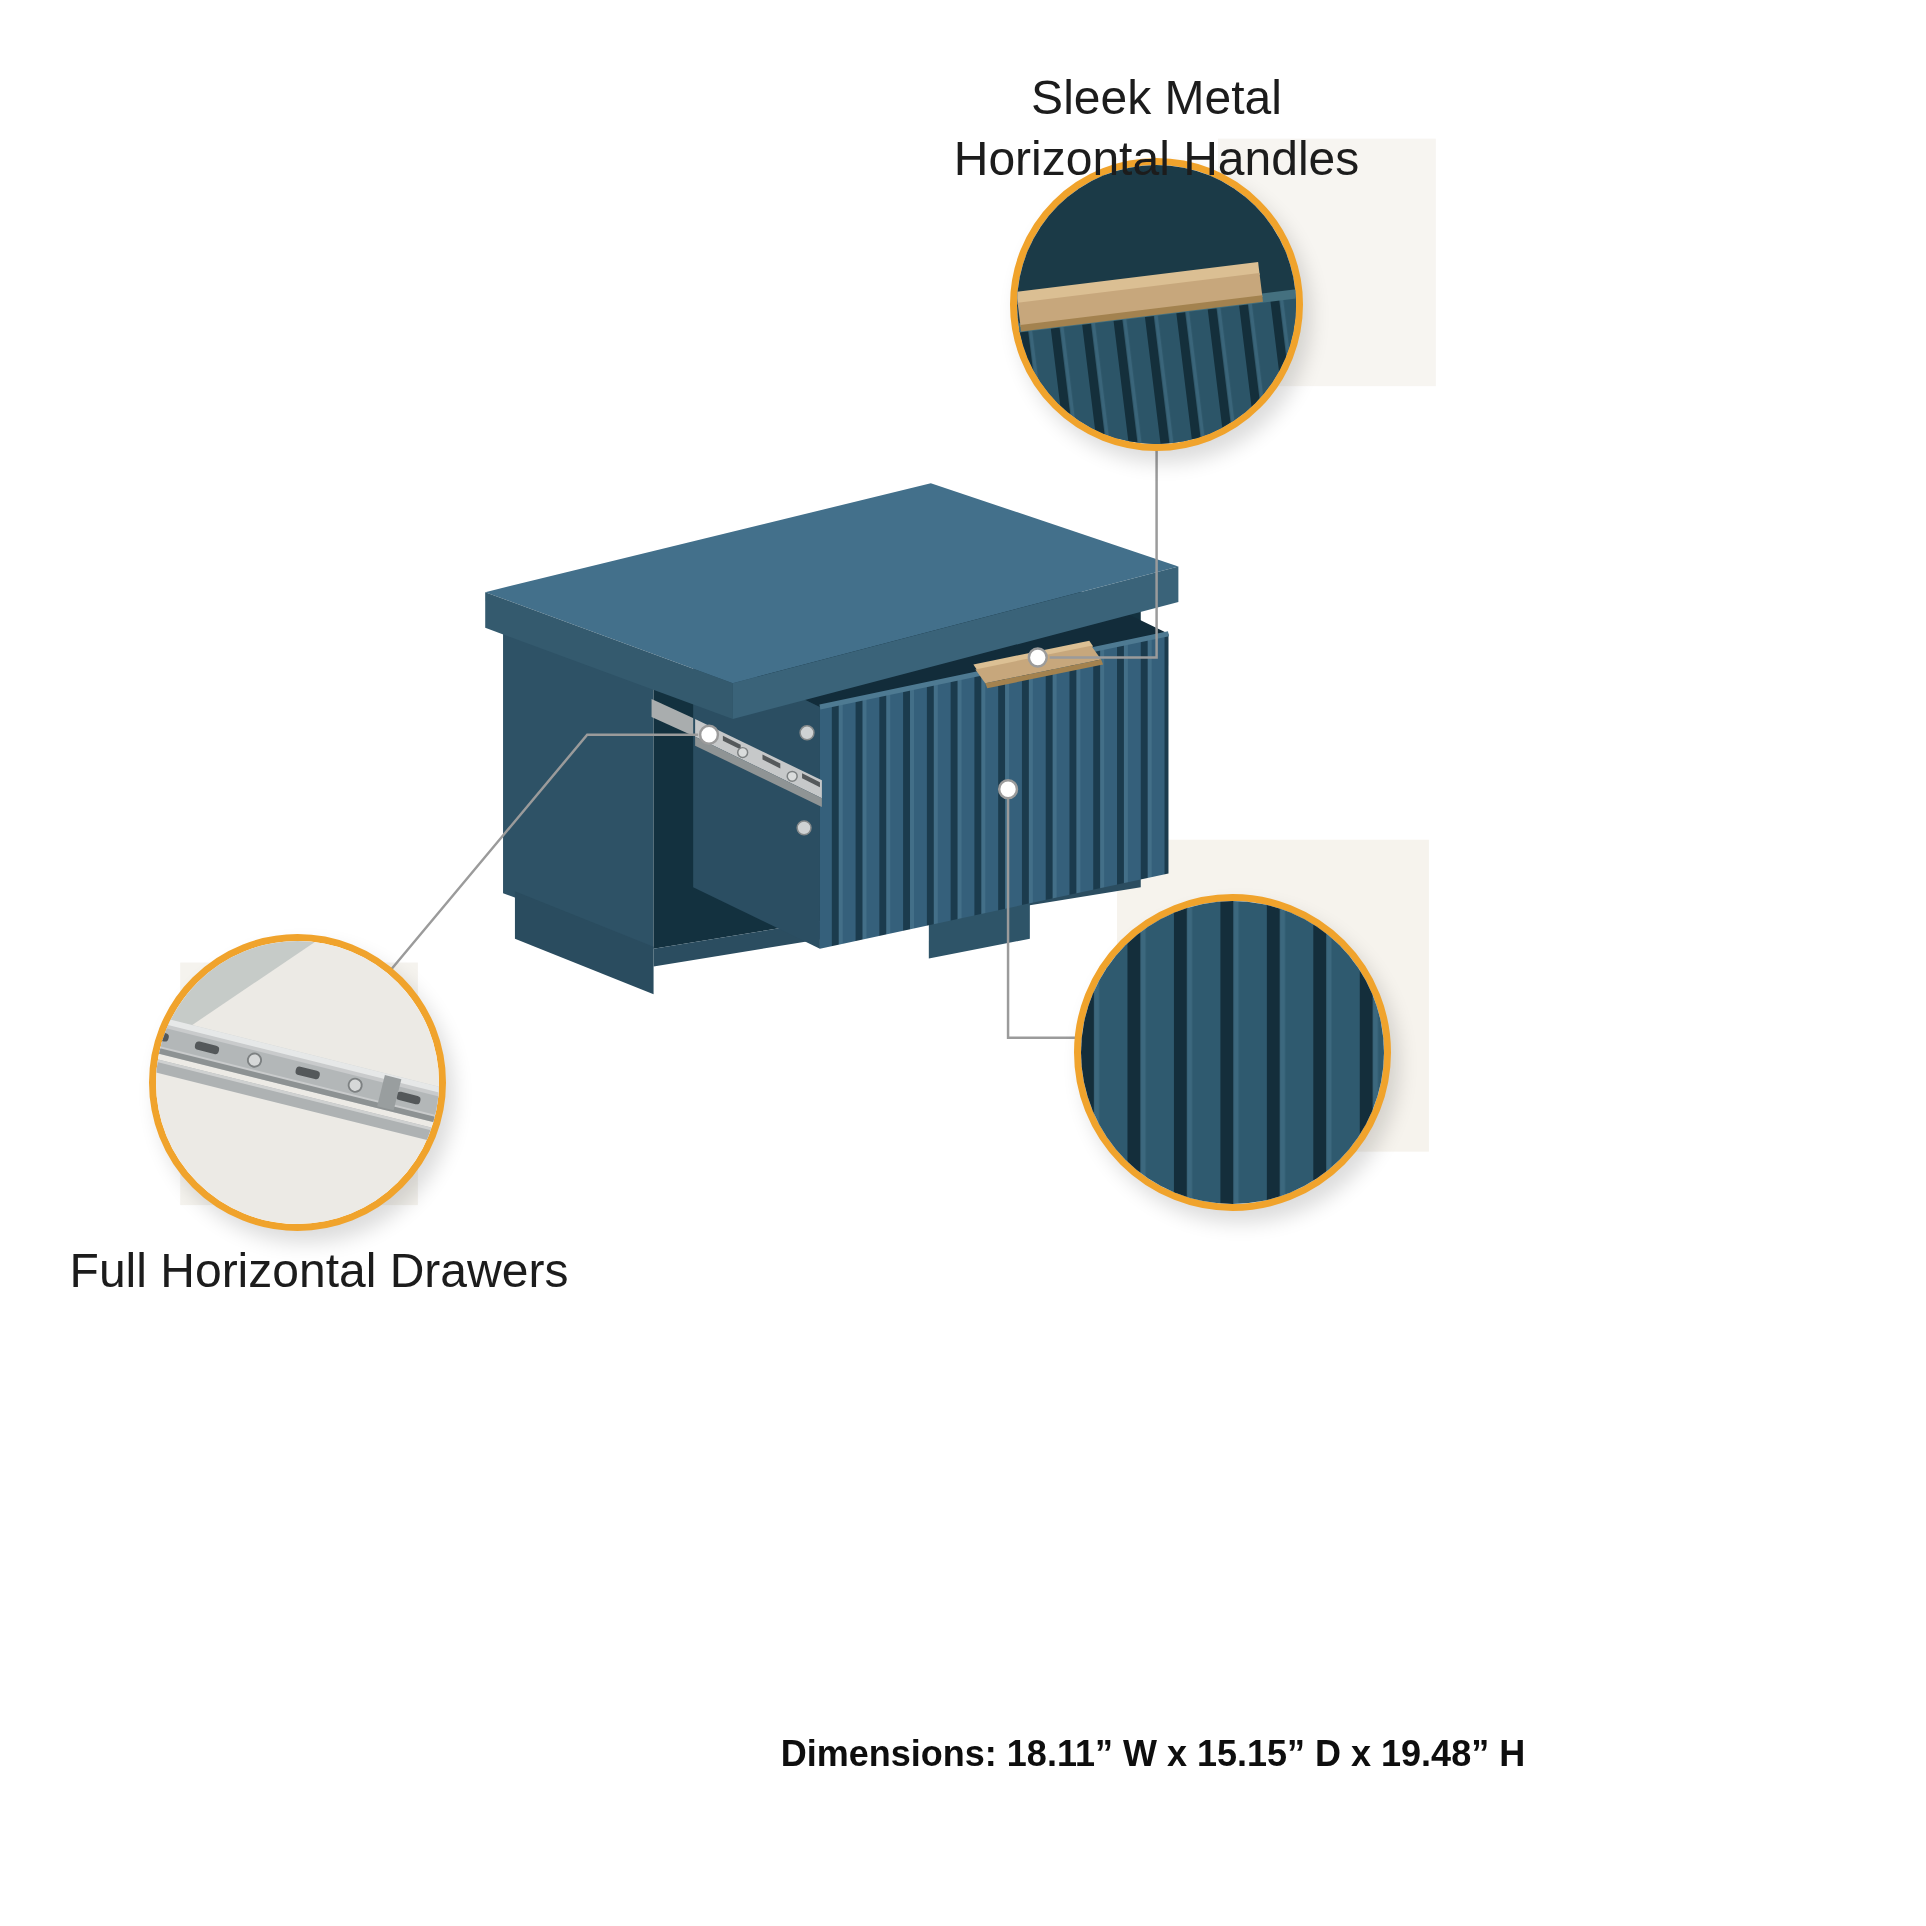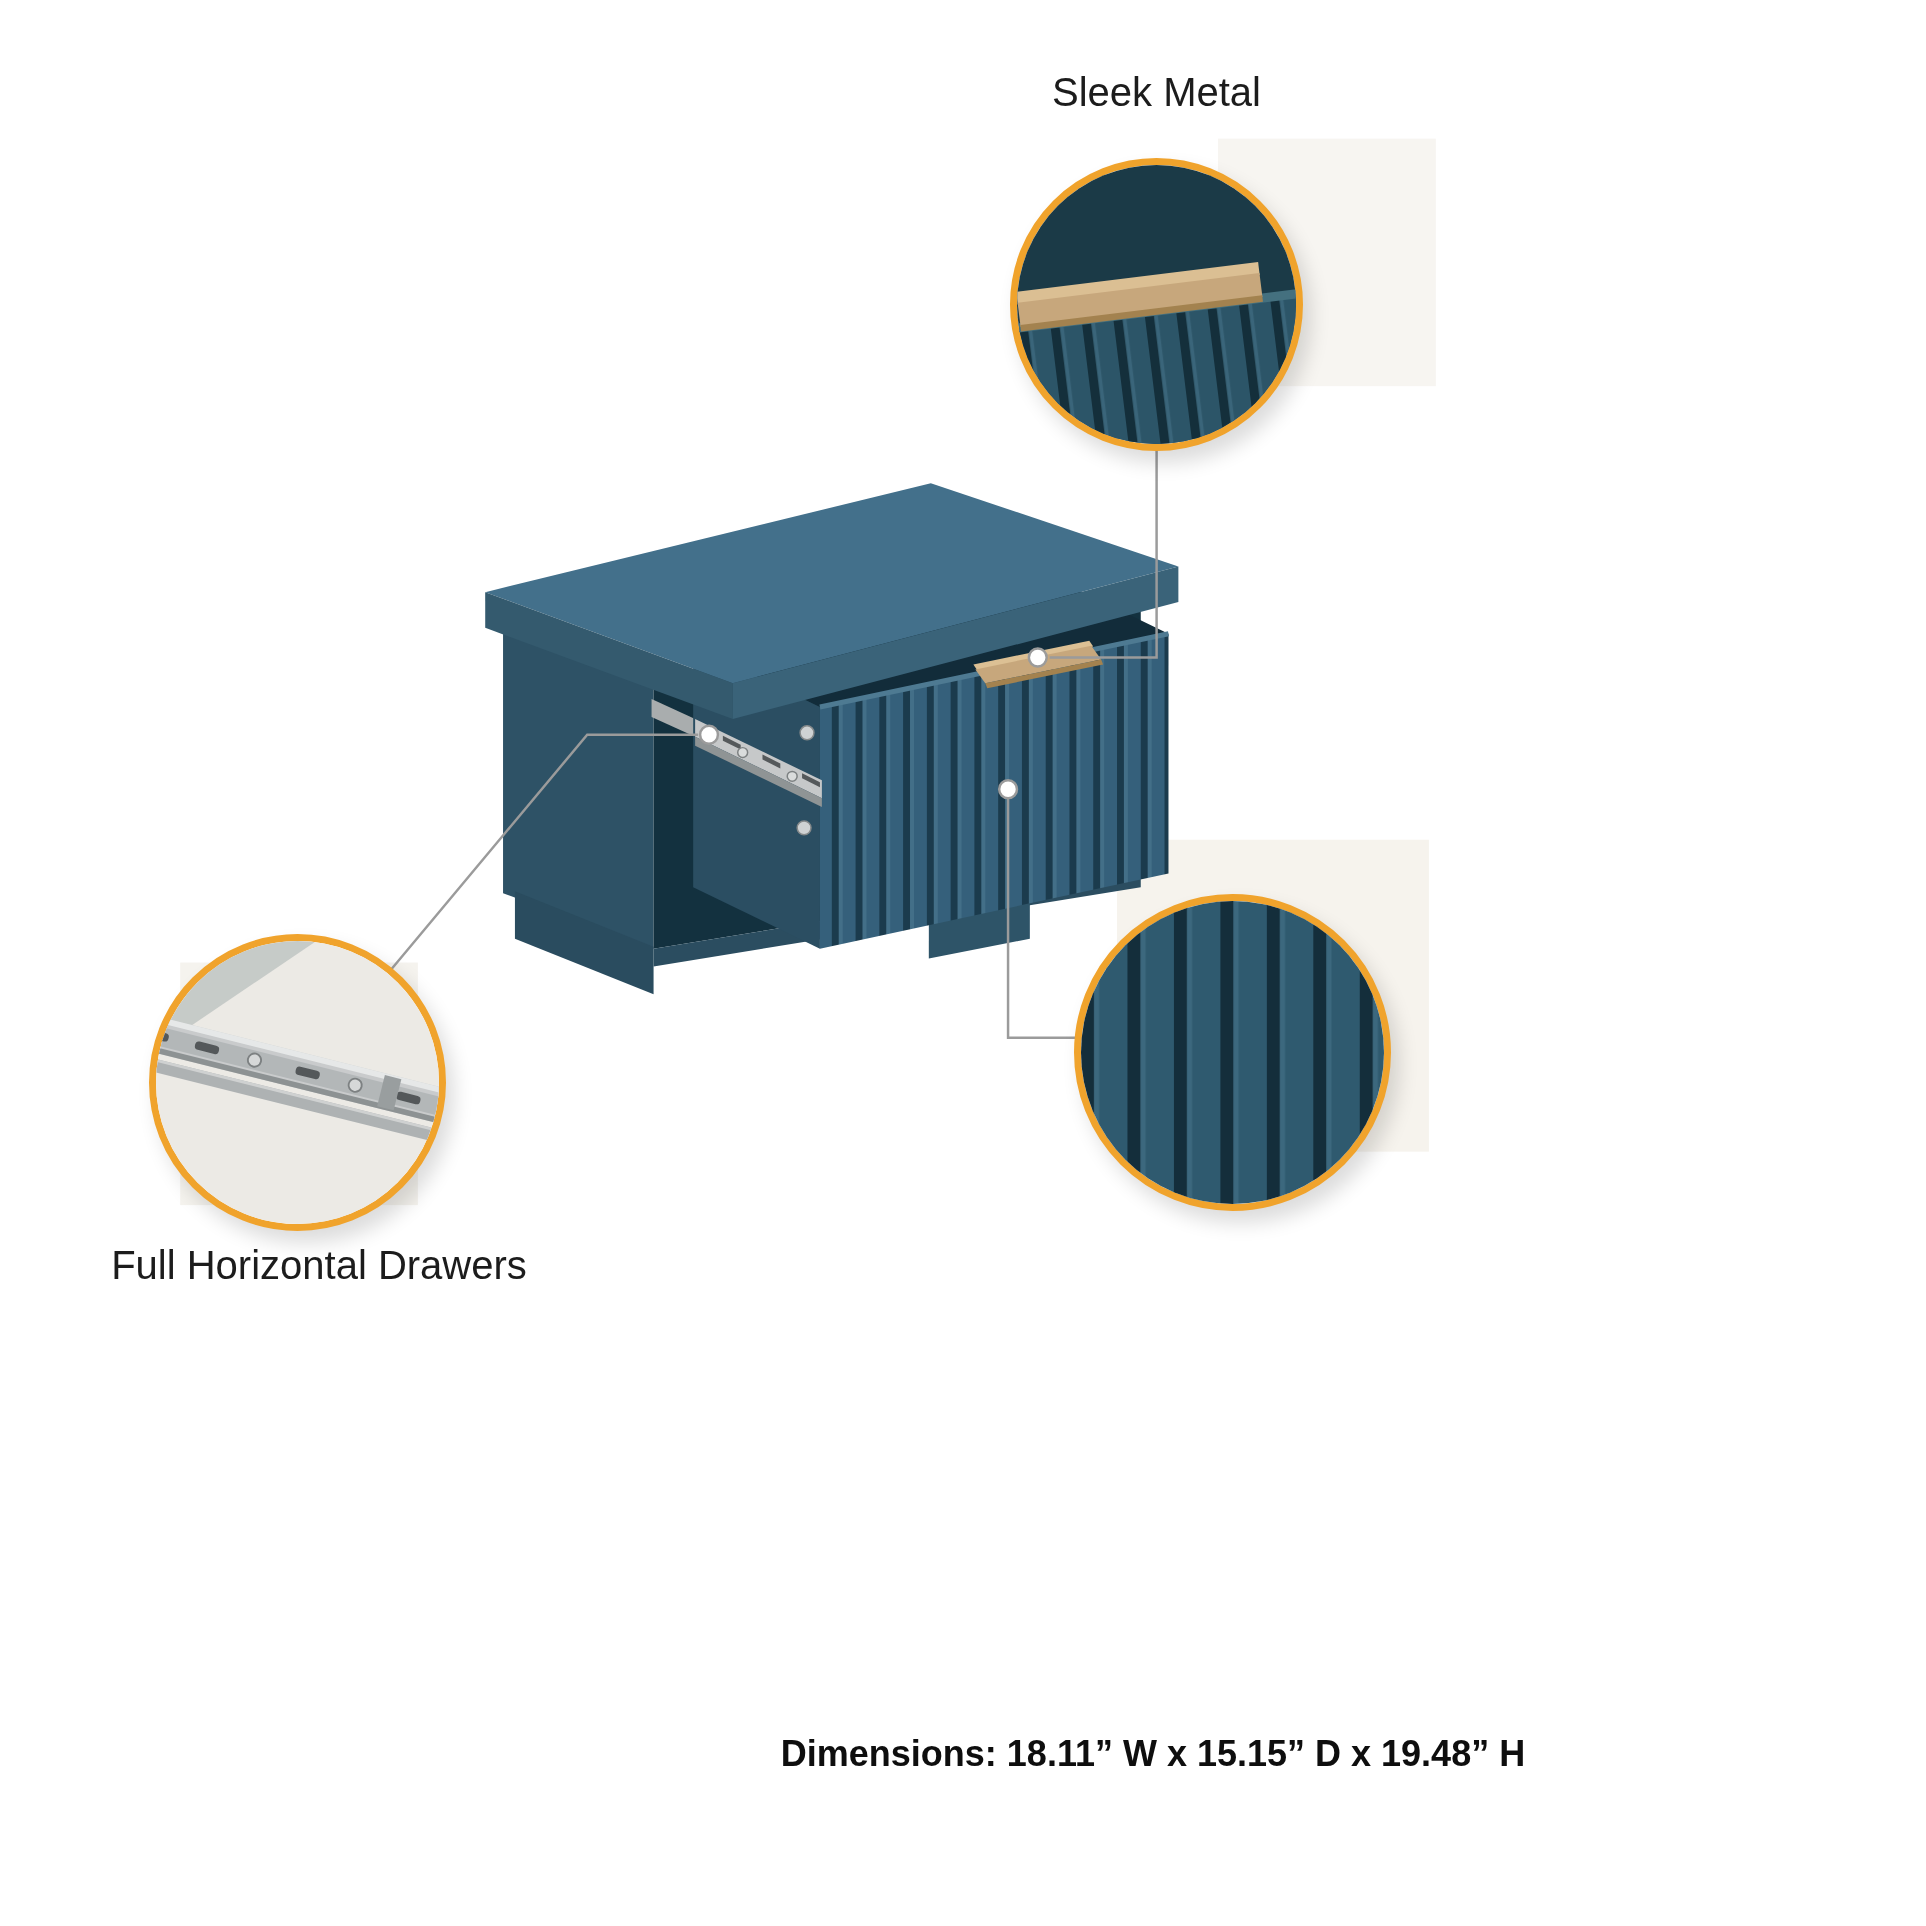--- a/index.html
+++ b/index.html
@@ -8,21 +8,21 @@
     width:1927px;height:1927px;
     background:#ffffff;
     overflow:hidden;
     font-family:"Liberation Sans","DejaVu Sans",sans-serif;
     color:#1d1d1d;
   }
   .scene{position:absolute;left:0;top:0;}
   .feature-label{
     position:absolute;
     text-align:center;
-    font-size:40px;
+    font-size:48px;
     line-height:1.28;
     color:#1c1c1c;
   }
   .label-handles{left:810px;top:67px;width:693px;}
   .label-drawers{left:22px;top:1240px;width:594px;}
   .label-ribbed{left:987px;top:1178px;width:594px;}
   .dims{
     position:absolute;
     left:658px;top:1733px;width:990px;
     font-weight:bold;
@@ -156,20 +156,21 @@
           <rect width="13" height="12" fill="#142E3B"></rect>
           <rect x="13" width="5" height="12" fill="#3C687E"></rect>
         </pattern>
       </defs>
       <rect width="300" height="300" fill="url(#ribsRC)"></rect>
     </svg>
   </div>
 
   <div class="feature-label label-handles">
     <div>Sleek Metal</div>
+    <div>Horizontal Handles</div>
   </div>
 
   <div class="feature-label label-drawers">
     <div>Full Horizontal Drawers</div>
   </div>
 
 
   <div class="dims">Dimensions: 18.11” W x 15.15” D x 19.48” H</div>
 
 </div>

